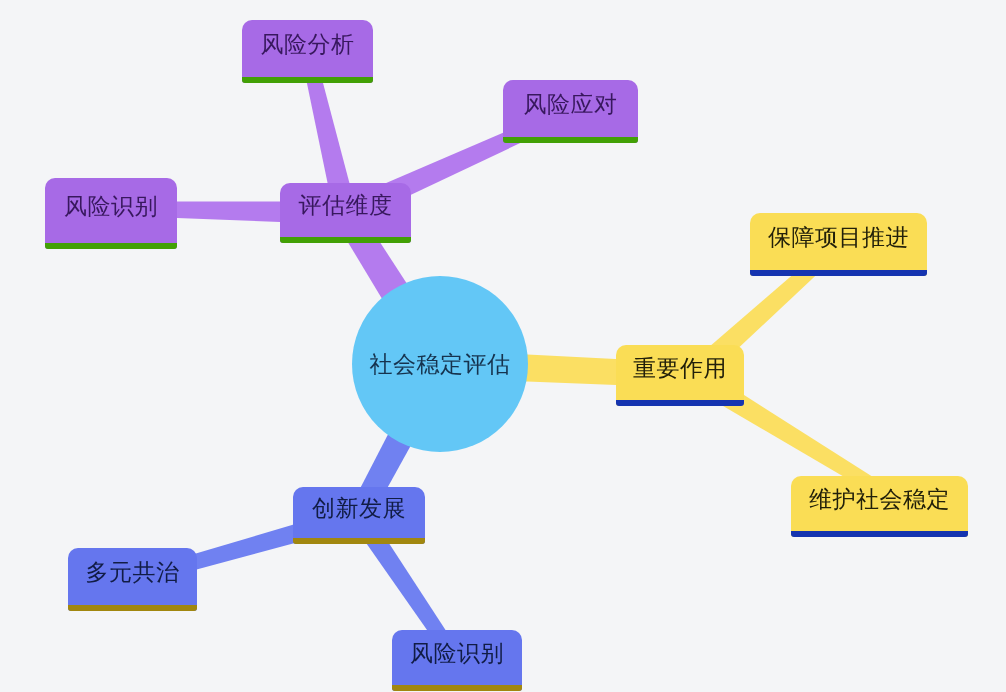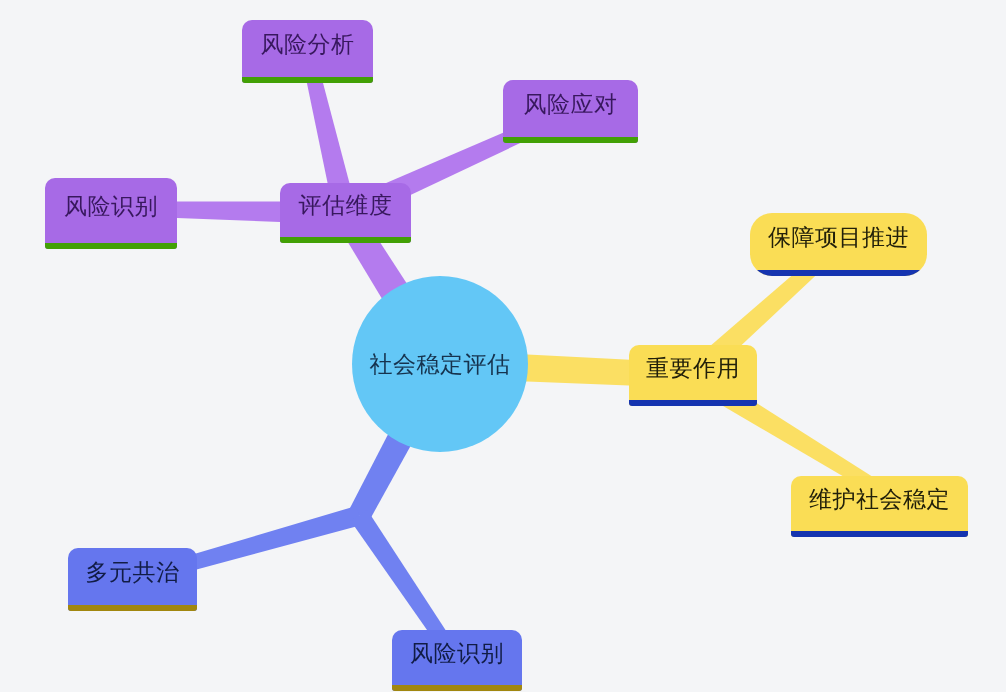--- a/index.html
+++ b/index.html
@@ -86,31 +86,35 @@
     <span class="node-bar" style="background: rgb(66, 160, 5);"></span>
   </div>
   <div class="node" style="left: 503px; top: 80px; width: 135px; height: 63px; background: rgb(167, 106, 230); color: rgb(56, 24, 94);">
     <span class="node-label">风险应对</span>
     <span class="node-bar" style="background: rgb(66, 160, 5);"></span>
   </div>
   <div class="node" style="left: 45px; top: 178px; width: 132px; height: 71px; background: rgb(167, 106, 230); color: rgb(56, 24, 94);">
     <span class="node-label">风险识别</span>
     <span class="node-bar" style="background: rgb(66, 160, 5);"></span>
   </div>
-  <div class="node" style="left: 629px; top: 345px; width: 128px; height: 61px; background: rgb(250, 221, 85); color: rgb(34, 32, 10);">
+  <div class="node" style="left: 616px; top: 345px; width: 128px; height: 61px; background: rgb(250, 221, 85); color: rgb(34, 32, 10);">
     <span class="node-label">重要作用</span>
     <span class="node-bar" style="background: rgb(21, 52, 176);"></span>
   </div>
-  <div class="node" style="left: 750px; top: 213px; width: 177px; height: 63px; background: rgb(250, 221, 85); color: rgb(34, 32, 10); border-radius: 22px;">
+  <div class="node" style="left: 750px; top: 213px; width: 177px; height: 63px; background: rgb(250, 221, 85); color: rgb(34, 32, 10);">
     <span class="node-label">保障项目推进</span>
     <span class="node-bar" style="background: rgb(21, 52, 176);"></span>
   </div>
   <div class="node" style="left: 791px; top: 476px; width: 177px; height: 61px; background: rgb(250, 221, 85); color: rgb(34, 32, 10);">
     <span class="node-label">维护社会稳定</span>
     <span class="node-bar" style="background: rgb(21, 52, 176);"></span>
+  </div>
+  <div class="node" style="left: 293px; top: 487px; width: 132px; height: 57px; background: rgb(101, 118, 238); color: rgb(17, 28, 69);">
+    <span class="node-label">创新发展</span>
+    <span class="node-bar" style="background: rgb(161, 135, 15);"></span>
   </div>
   <div class="node" style="left: 68px; top: 548px; width: 129px; height: 63px; background: rgb(101, 118, 238); color: rgb(17, 28, 69);">
     <span class="node-label">多元共治</span>
     <span class="node-bar" style="background: rgb(161, 135, 15);"></span>
   </div>
   <div class="node" style="left: 392px; top: 630px; width: 130px; height: 61px; background: rgb(101, 118, 238); color: rgb(17, 28, 69);">
     <span class="node-label">风险识别</span>
     <span class="node-bar" style="background: rgb(161, 135, 15);"></span>
   </div>
 

